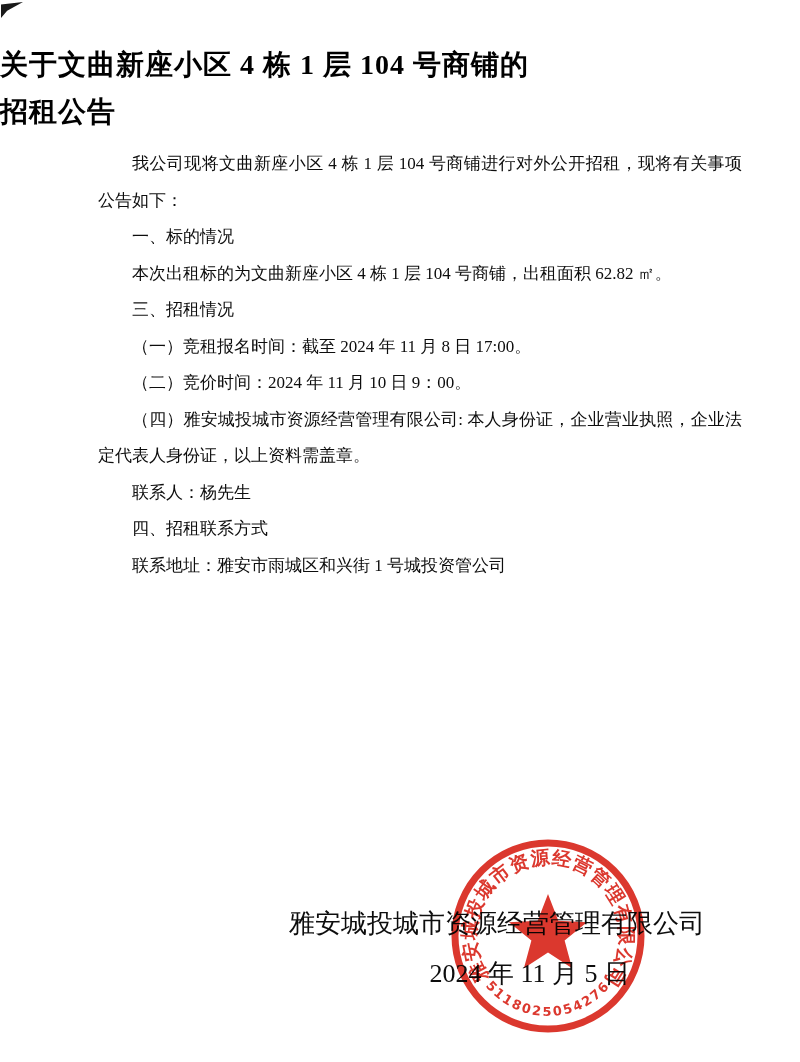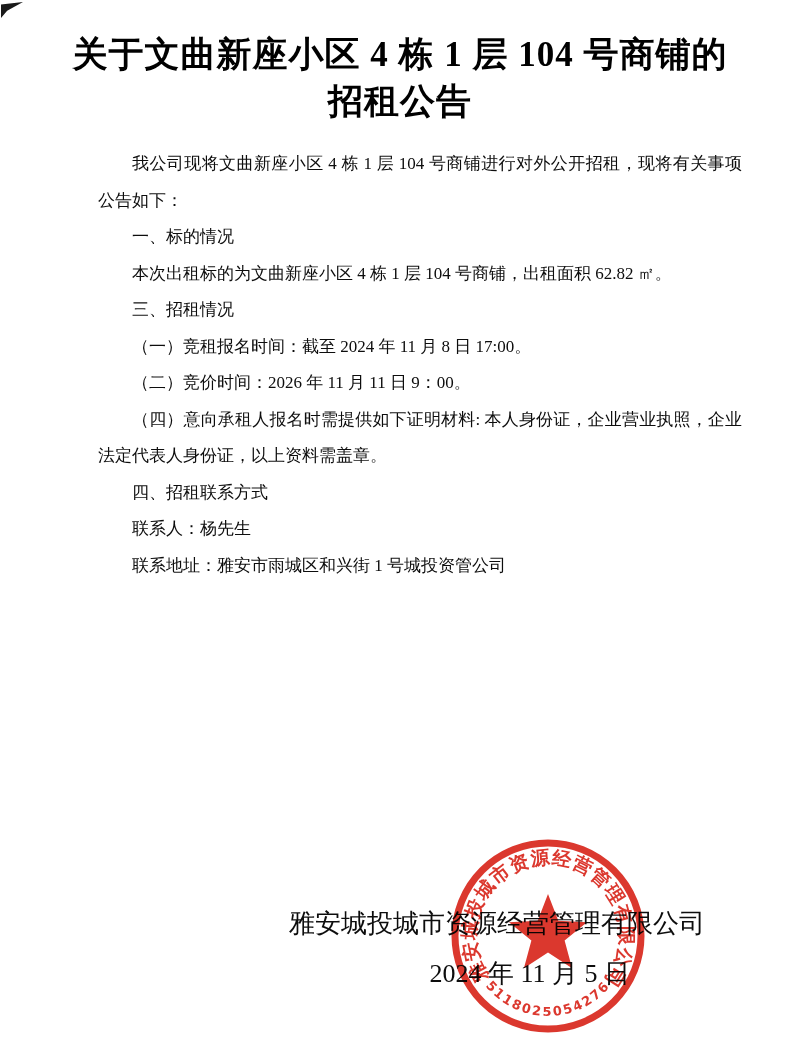--- a/index.html
+++ b/index.html
@@ -20,24 +20,23 @@
     background: #ffffff;
   }
   .corner-artifact {
     position: absolute;
     left: 1px; top: 2px;
     width: 22px; height: 16px;
     background: #1a1a1a;
     clip-path: polygon(0 15%, 100% 0, 28% 55%, 0 100%);
   }
   .title-block {
-    padding-top: 31px;
-    text-align: center;
+    padding-top: 41px;
     font-weight: bold;
-    font-size: 35px;
+    font-size: 28px;
     line-height: 47px;
     letter-spacing: 1px;
     color: #000000;
   }
   .body-block {
     position: absolute;
     left: 98px;
     top: 146px;
     width: 644px;
     font-size: 17px;
@@ -89,24 +88,24 @@
     <div>关于文曲新座小区 4 栋 1 层 104 号商铺的</div>
     <div>招租公告</div>
   </div>
 
   <div class="body-block">
     <p>我公司现将文曲新座小区 4 栋 1 层 104 号商铺进行对外公开招租，现将有关事项公告如下：</p>
     <p>一、标的情况</p>
     <p>本次出租标的为文曲新座小区 4 栋 1 层 104 号商铺，出租面积 62.82 ㎡。</p>
     <p>三、招租情况</p>
     <p>（一）竞租报名时间：截至 2024 年 11 月 8 日 17:00。</p>
-    <p>（二）竞价时间：2026 年 11 月 11 日 9：00。</p>
-    <p>（四）意向承租人报名时需提供如下证明材料: 本人身份证，企业营业执照，企业法定代表人身份证，以上资料需盖章。</p>
+    <p>（二）竞价时间：2024 年 11 月 10 日 9：00。</p>
+    <p>（四）雅安城投城市资源经营管理有限公司: 本人身份证，企业营业执照，企业法定代表人身份证，以上资料需盖章。</p>
+    <p>联系人：杨先生</p>
     <p>四、招租联系方式</p>
-    <p>联系人：杨先生</p>
     <p>联系地址：雅安市雨城区和兴街 1 号城投资管公司</p>
   </div>
 
   <div class="signature-block">
     <div class="sig-company">雅安城投城市资源经营管理有限公司</div>
     <div class="sig-date">2024 年 11 月 5 日</div>
   </div>
 
   <div class="seal">
     <svg viewBox="0 0 200 200" width="200" height="200">

